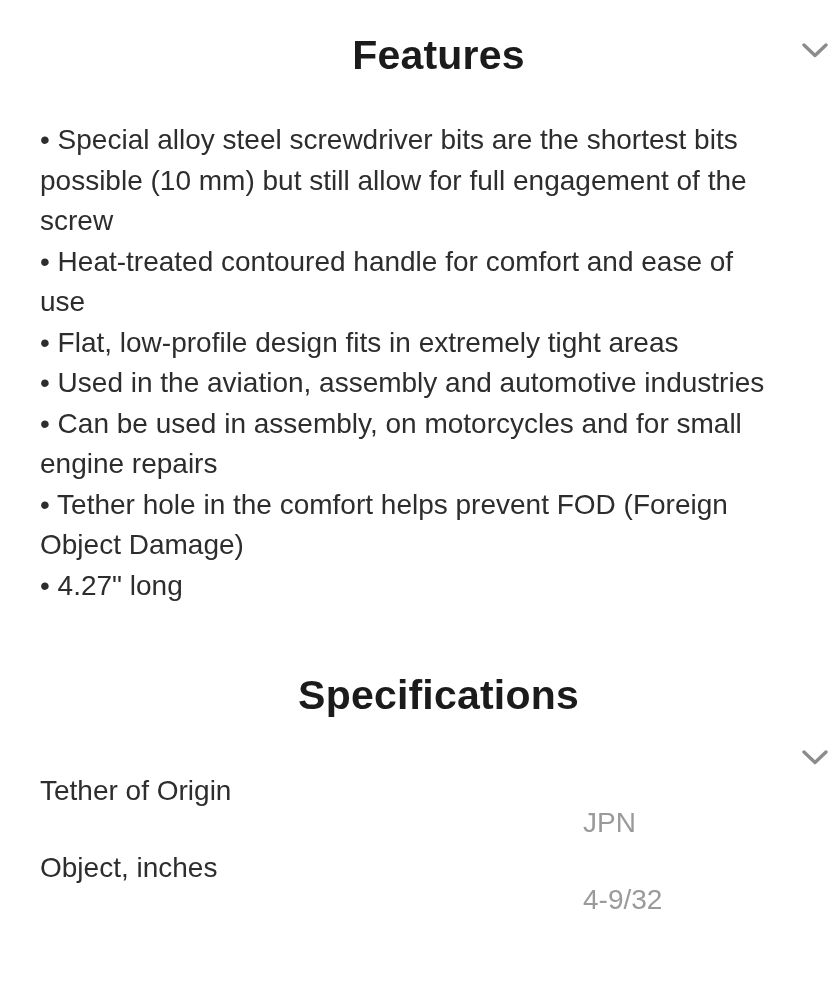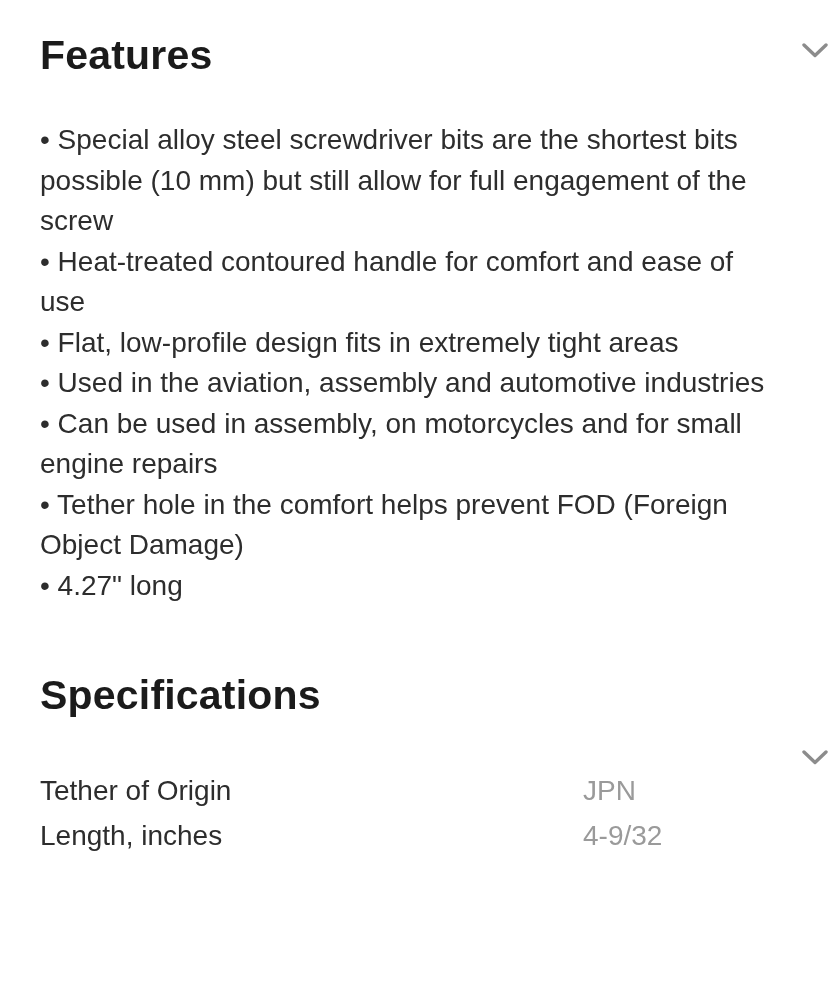--- a/index.html
+++ b/index.html
@@ -17,20 +17,21 @@
     padding-left: 40px;
     overflow: hidden;
   }
   .section-title {
     margin: 0;
     font-size: 41px;
     line-height: 48px;
     font-weight: 700;
     color: #1b1b1b;
     letter-spacing: 0.2px;
+    text-align: center;
   }
   .features-header { margin-top: 31px; }
   .specs-header   { margin-top: 65px; }
 
   .features-list {
     list-style: none;
     margin: 41px 0 0 0;
     padding: 0;
     width: 742px;
     font-size: 28px;
@@ -44,21 +45,21 @@
     margin-top: 49px;
     width: 742px;
   }
   .spec-row {
     display: grid;
     grid-template-columns: 543px 1fr;
     font-size: 28px;
     line-height: 45px;
   }
   .spec-label { color: #2d2d2d; }
-  .spec-value { color: #9a9a9a; }
+  .spec-value { color: #9a9a9a; margin-top: 32px; }
 
   .chevron {
     position: absolute;
     right: 9px;
     width: 26px;
     height: 15px;
     cursor: pointer;
   }
   .chevron svg { display: block; width: 26px; height: 15px; }
   .chevron-features { top: 43px; }
@@ -99,19 +100,19 @@
         </svg>
       </span>
     </div>
 
     <div class="specs-table">
       <div class="spec-row">
         <span class="spec-label">Tether of Origin</span>
         <span class="spec-value">JPN</span>
       </div>
       <div class="spec-row">
-        <span class="spec-label">Length, inches</span>
+        <span class="spec-label">Object, inches</span>
         <span class="spec-value">4-9/32</span>
       </div>
     </div>
   </section>
 
 </div>
 
 </body></html>

